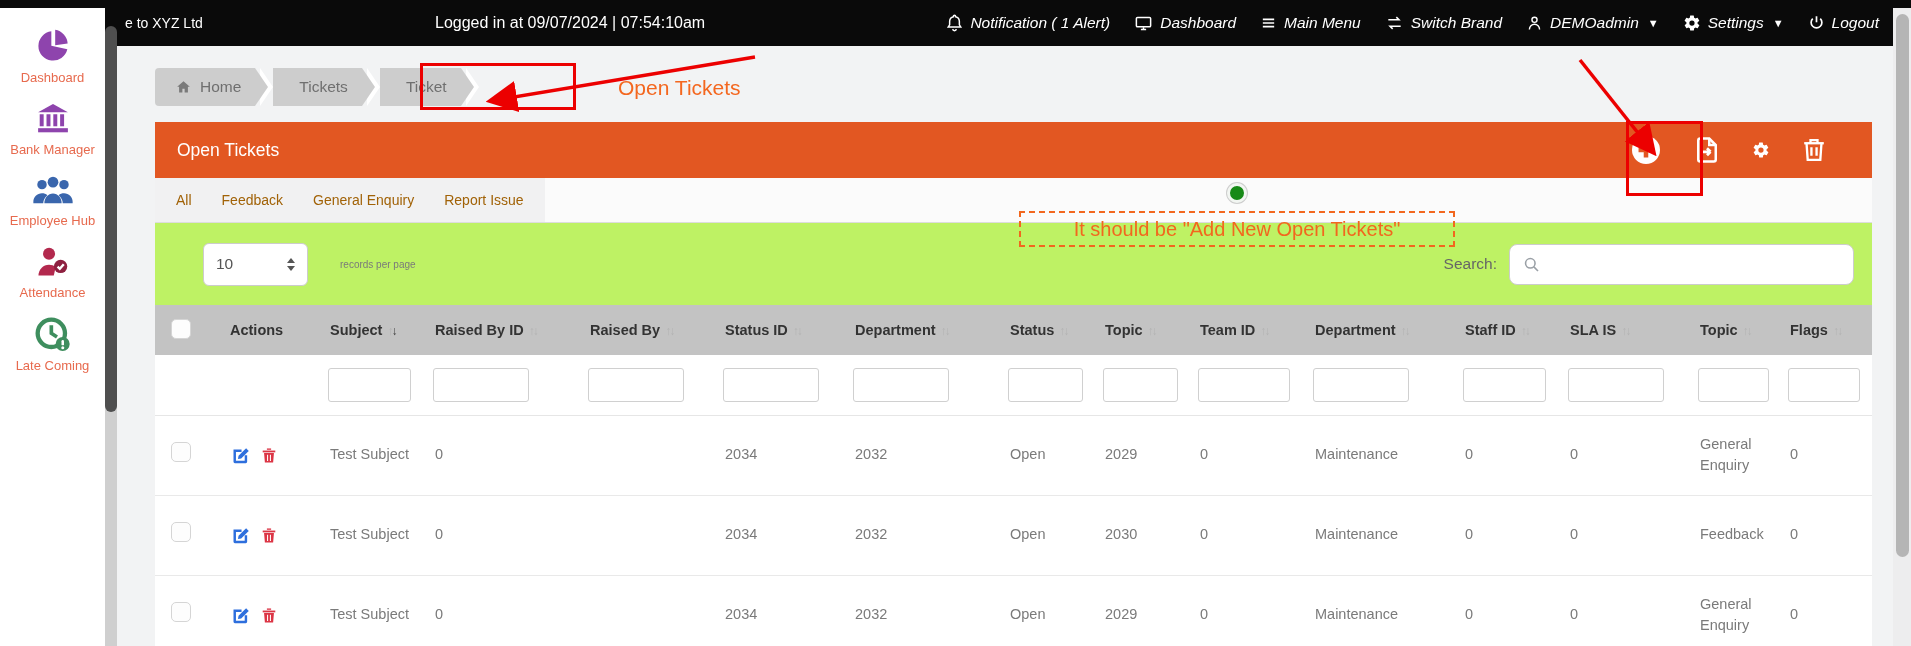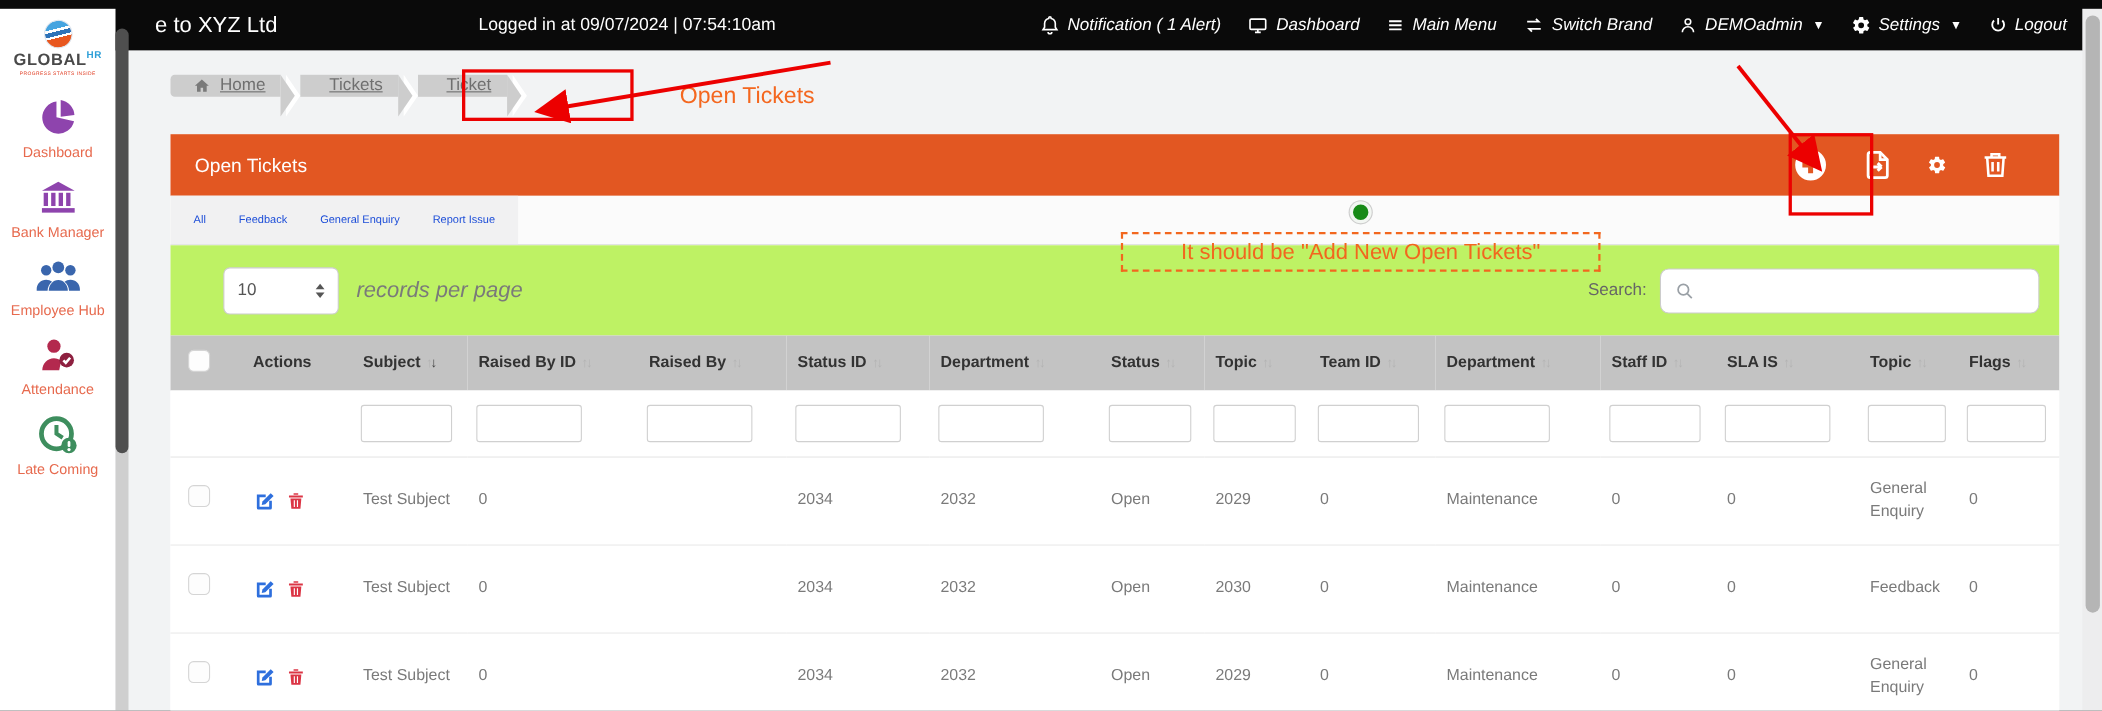--- a/index.html
+++ b/index.html
@@ -3,21 +3,21 @@
 <meta charset="utf-8">
 <style>
   * { margin:0; padding:0; box-sizing:border-box; }
   html,body { background:#888; }
   body { font-family:"Liberation Sans", sans-serif; }
   #page { position:relative; width:1911px; height:646px; background:#f2f3f4; overflow:hidden; }
 
   
   #navbar { position:absolute; left:0; top:0; width:1911px; height:46px; background:#0a0a0a; color:#fff; }
   #navbar-inner { position:absolute; left:117px; right:18px; top:0; height:46px; display:flex; align-items:center; }
-  .nb-brand { margin-left:24px; font-size:20px; white-space:nowrap; }
+  .nb-brand { margin-left:8px; font-size:14px; white-space:nowrap; }
   .nb-login { position:absolute; left:318px; font-size:16px; white-space:nowrap; }
   .nb-right { margin-left:auto; display:flex; align-items:center; gap:24px; padding-right:14px; }
   .nb-item { display:flex; align-items:center; gap:7px; font-size:15.5px; cursor:pointer; white-space:nowrap;font-style:italic; }
   .nb-item svg { display:block; }
   .caret { font-size:11px; margin-left:2px; }
 
   
   #sidebar { position:absolute; left:0; top:8px; width:105px; height:638px; background:#ffffff; overflow:hidden; }
   #logo { text-align:center; padding-top:10px; }
   #logo .globe { width:26px; height:26px; border-radius:50%; margin:0 auto 1px;
@@ -38,46 +38,46 @@
   
   #page-scroll-track { position:absolute; right:0; top:8px; width:18px; height:638px; background:#ededee; }
   #page-scroll-thumb { position:absolute; right:2px; top:14px; width:13px; height:543px; background:#b5b5b5; border-radius:7px; }
 
   
   #main { position:absolute; left:117px; top:46px; width:1776px; height:600px; background:#f2f3f4; }
 
   
   #breadcrumb { position:absolute; left:38px; top:22px; display:flex; height:38px; }
   .crumb { position:relative; background:#cdcdcd; color:#6f6f6f; font-size:15.5px;
-    display:flex; align-items:center; gap:8px; height:20px; padding:0 14px 0 26px; margin-right:18px; cursor:pointer;text-decoration:underline; }
+    display:flex; align-items:center; gap:8px; height:38px; padding:0 14px 0 26px; margin-right:18px; cursor:pointer; }
   .crumb:first-child { border-radius:4px 0 0 4px; padding-left:20px; }
   .crumb::before { content:""; position:absolute; right:-18px; top:0; border-top:19px solid transparent;
     border-bottom:19px solid transparent; border-left:13px solid #ffffff; z-index:1; }
   .crumb::after { content:""; position:absolute; right:-13px; top:0; border-top:19px solid transparent;
     border-bottom:19px solid transparent; border-left:13px solid #cdcdcd; z-index:2; }
 
   
   #panel { position:absolute; left:38px; top:76px; width:1717px; height:540px; background:#ffffff; }
   #panel-head { height:56px; background:#e25722; display:flex; align-items:center; padding:0 22px; }
   #panel-title { color:#fff; font-size:17.5px; }
   #toolbar { margin-left:auto; display:flex; align-items:center; gap:30px; padding-right:22px; }
   .tb-icon { cursor:pointer; display:flex; }
 
   #tabs-row { height:45px; background:#fbfbfb; border-bottom:1px solid #dddddd; display:flex; }
   #tabs-strip { background:#f1f1f2; display:flex; align-items:stretch; padding:0 6px; }
-  .tab { display:flex; align-items:center; padding:0 15px; font-size:10px; color:#1d4ed8; cursor:pointer; }
+  .tab { display:flex; align-items:center; padding:0 15px; font-size:14px; color:#a16207; cursor:pointer; }
 
   #controls { height:82px; display:flex; align-items:center; padding:0 18px 0 48px; background:#bef264; }
   #page-size { width:105px; height:43px; border:1px solid #ccc; border-radius:6px; background:#fff;
     display:flex; align-items:center; padding:0 12px; font-size:15.5px; color:#555; cursor:pointer; position:relative; }
   #page-size .spin { position:absolute; right:12px; display:flex; flex-direction:column; gap:3px; }
   #page-size .spin i { display:block; width:0; height:0; border-left:4.5px solid transparent; border-right:4.5px solid transparent; }
   #page-size .spin i.up { border-bottom:5px solid #555; }
   #page-size .spin i.dn { border-top:5px solid #555; }
-  #records-label { margin-left:16px; font-size:20px; color:#7a7a7a;font-style:italic; }
+  #records-label { margin-left:32px; font-size:10px; color:#7a7a7a; }
   #search-wrap { margin-left:auto; display:flex; align-items:center; }
   #search-label { font-size:15.5px; color:#666; margin-right:12px; }
   #search-box { position:relative; }
   #search-input { width:345px; height:41px; border:1px solid #ccc; border-radius:8px; padding:0 12px 0 42px;
     font-size:15px; color:#555; outline:none; background:#fff; font-family:"Liberation Sans",sans-serif; }
   #search-box svg { position:absolute; left:13px; top:11px; }
 
   
   table { width:100%; border-collapse:collapse; table-layout:fixed; }
   thead tr.hdr { background:#c3c3c3; height:50px;border-radius:24px; }
@@ -175,25 +175,20 @@
                 <path d="M17.3 5.8a7.6 7.6 0 1 1-10.6 0"></path>
               </svg>
             </span>
             <span>Logout</span>
           </div>
         </div>
     </div>
   </div>
 
   <div id="sidebar">
-    <div id="logo">
-      <div class="globe"></div>
-      <div class="word"><span>GLOBAL</span><sup>HR</sup></div>
-      <div class="tagline">PROGRESS STARTS INSIDE</div>
-    </div>
     <div id="side-items">
         <div class="side-item">
           <span style="display: flex;">
             <svg width="40" height="40" viewBox="0 0 24 24">
               <path d="M11 3.2A8.8 8.8 0 1 0 20.6 14L11 11.8z" fill="#8e44ad"></path>
               <path d="M13.3 2.3a9 9 0 0 1 7.5 8.2l-7.5 1z" fill="#8e44ad"></path>
             </svg>
           </span>
           <div class="s-label">Dashboard</div>
         </div>

